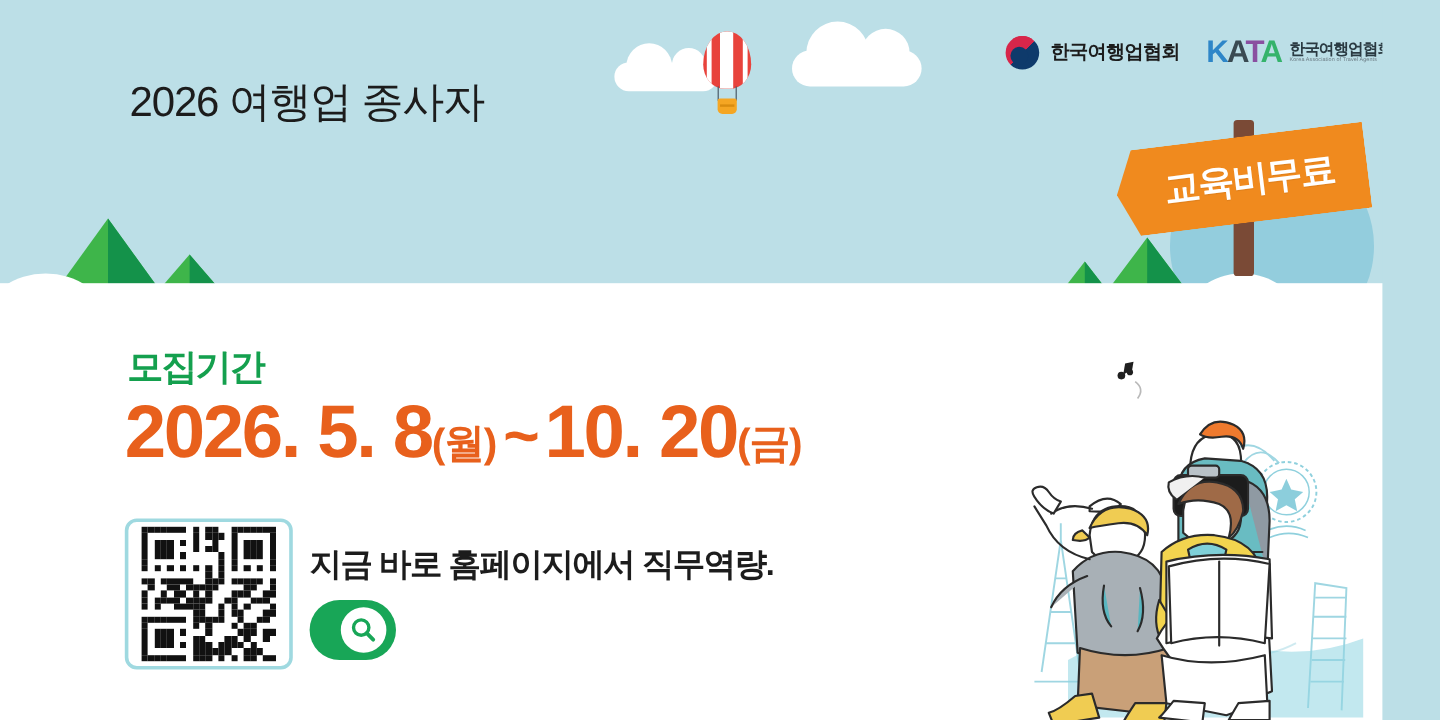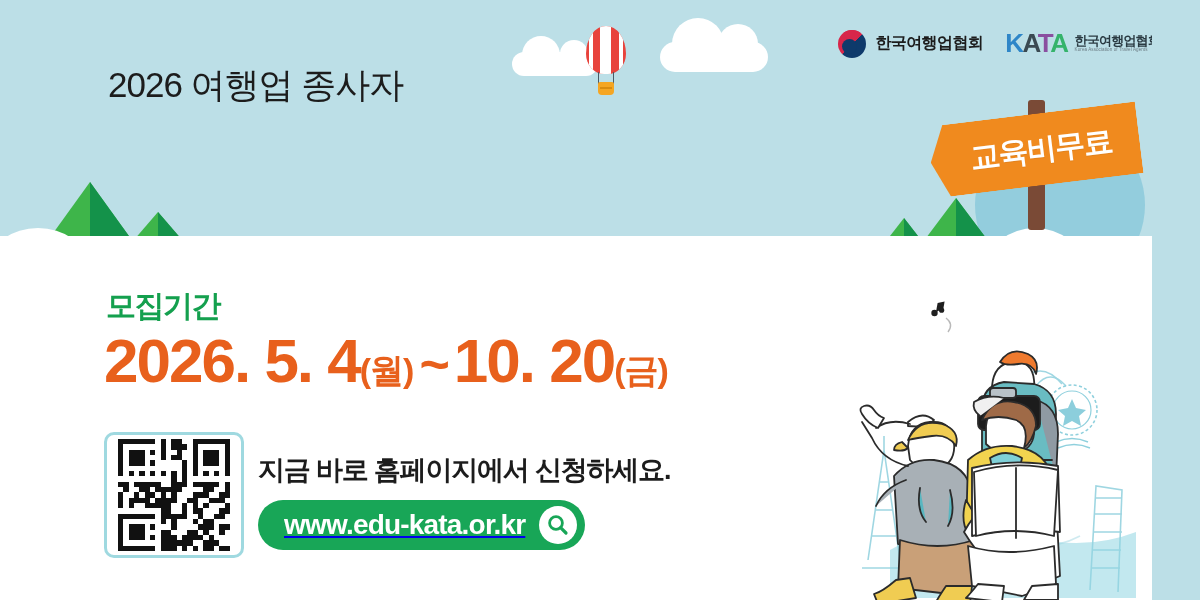--- a/index.html
+++ b/index.html
@@ -237,21 +237,21 @@
 
   <div class="signpost">
     <div class="post"></div>
     <div class="sign-board">
       <span class="sign-text">교육비무료</span>
     </div>
   </div>
 
   <div class="period-label">모집기간</div>
   <div class="period-dates">
-    <span>2026. 5. 4</span><span class="day">(월)</span><span class="tilde">~</span><span>10. 20</span><span class="day">(금)</span>
+    <span>2026. 5. 8</span><span class="day">(월)</span><span class="tilde">~</span><span>10. 20</span><span class="day">(금)</span>
   </div>
 
   <div class="qr-box">
     <div class="qr-grid" id="qr">
         <i></i>
         <i></i>
         <i></i>
         <i></i>
         <i></i>
         <i></i>
@@ -686,23 +686,22 @@
         <i></i>
         <i style="background: transparent;"></i>
         <i></i>
         <i></i>
         <i style="background: transparent;"></i>
         <i></i>
         <i></i>
       </div>
   </div>
 
-  <div class="cta-text">지금 바로 홈페이지에서 신청하세요.</div>
+  <div class="cta-text">지금 바로 홈페이지에서 직무역량.</div>
   <a class="url-pill" href="#">
-    <span class="url-text">www.edu-kata.or.kr</span>
     <span class="search-circle">
       <svg width="24" height="24" viewBox="0 0 24 24">
         <circle cx="10" cy="10" r="6.4" fill="none" stroke="#18a657" stroke-width="2.8"></circle>
         <line x1="14.6" y1="14.6" x2="20" y2="20" stroke="#18a657" stroke-width="3.2" stroke-linecap="round"></line>
       </svg>
     </span>
   </a>
 
   <div class="illus">
     <svg width="310" height="300" viewBox="0 0 310 300">

